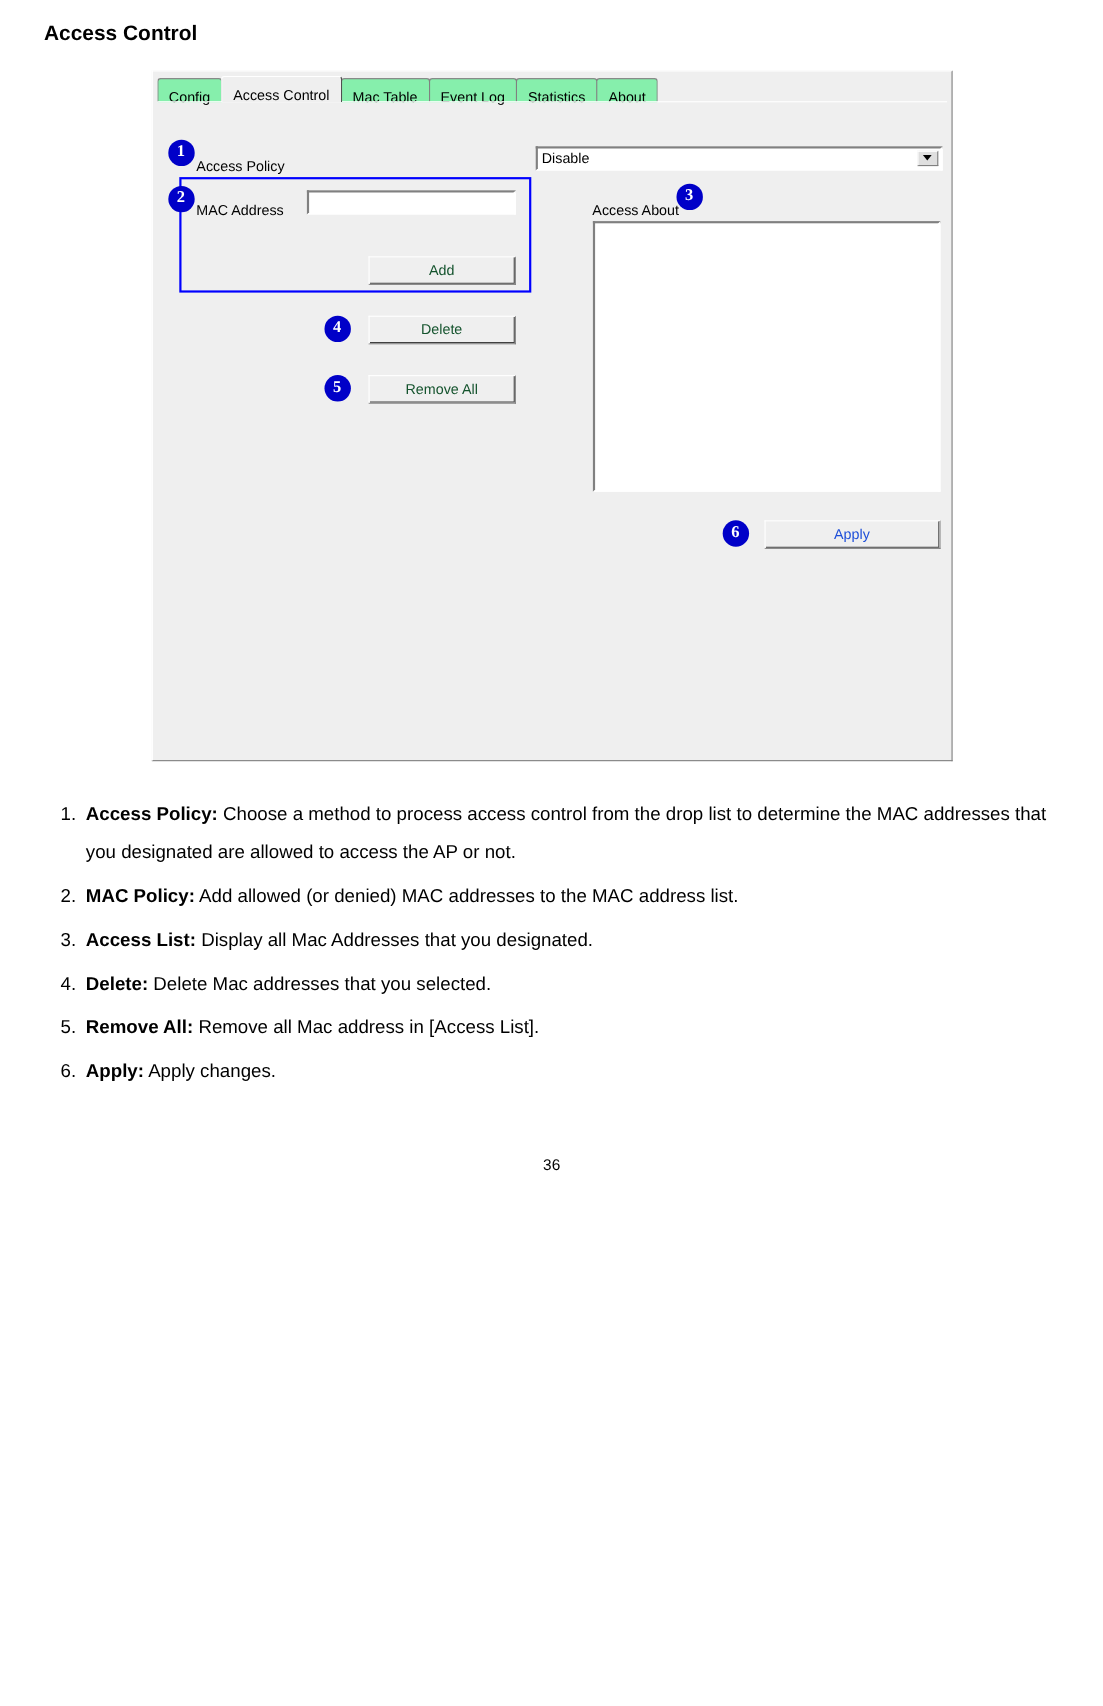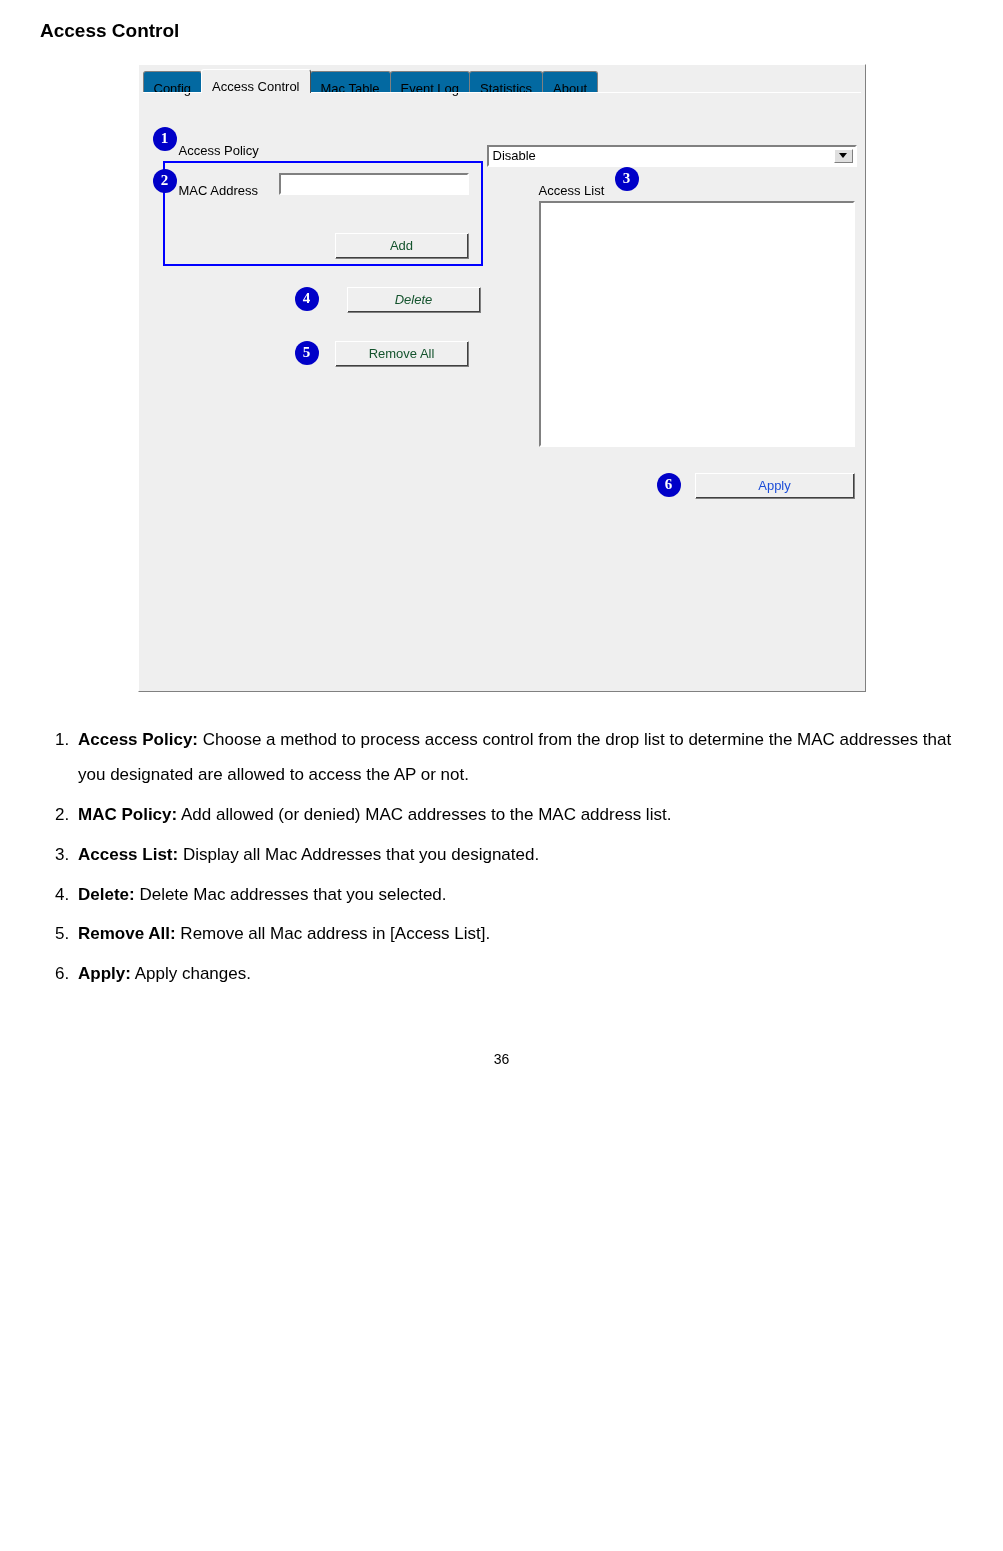--- a/index.html
+++ b/index.html
@@ -50,21 +50,21 @@
     left: 4px;
     right: 4px;
     height: 24px;
     display: flex;
     align-items: flex-end;
   }
   .tab {
     height: 22px;
     border: 1px solid #808080;
     border-bottom: none;
-    background: #0369a1;
+    background: #86efac;
     padding: 3px 10px 0 10px;
     border-top-left-radius: 3px;
     border-top-right-radius: 3px;
     margin-right: -1px;
     position: relative;
     box-sizing: border-box;
     font-size: 13px;
   }
   .tab.active {
     height: 24px;
@@ -207,32 +207,32 @@
         <div class="tab">Config</div>
         <div class="tab active">Access Control</div>
         <div class="tab">Mac Table</div>
         <div class="tab">Event Log</div>
         <div class="tab">Statistics</div>
         <div class="tab">About</div>
       </div>
       <div class="tab-panel-top"></div>
 
       <div class="label" style="left:40px; top:72px;">Access Policy</div>
-      <div class="dropdown" style="left:348px; top:80px; width:370px;">
+      <div class="dropdown" style="left:348px; top:68px; width:370px;">
         <span>Disable</span>
         <span class="dropdown-arrow"></span>
       </div>
 
       <div class="label" style="left:40px; top:112px;">MAC Address</div>
       <div class="textbox" style="left:140px; top:108px; width:190px;"></div>
 
-      <div class="label" style="left:400px; top:112px;">Access List</div>
+      <div class="label" style="left:400px; top:112px;">Access About</div>
 
       <div class="btn" style="left:196px; top:168px; width:134px;">Add</div>
-      <div class="btn" style="left:208px; top:222px; width:134px;font-style:italic;">Delete</div>
+      <div class="btn" style="left:196px; top:222px; width:134px;">Delete</div>
       <div class="btn" style="left:196px; top:276px; width:134px;">Remove All</div>
 
       <div class="listbox" style="left:400px; top:136px; width:316px; height:246px;"></div>
 
       <div class="btn enabled" style="left:556px; top:408px; width:160px;">Apply</div>
 
       <div class="blue-box" style="left:24px; top:96px; width:320px; height:105px;"></div>
 
       <div class="callout" style="left:14px; top:62px;">1</div>
       <div class="callout" style="left:14px; top:104px;">2</div>

